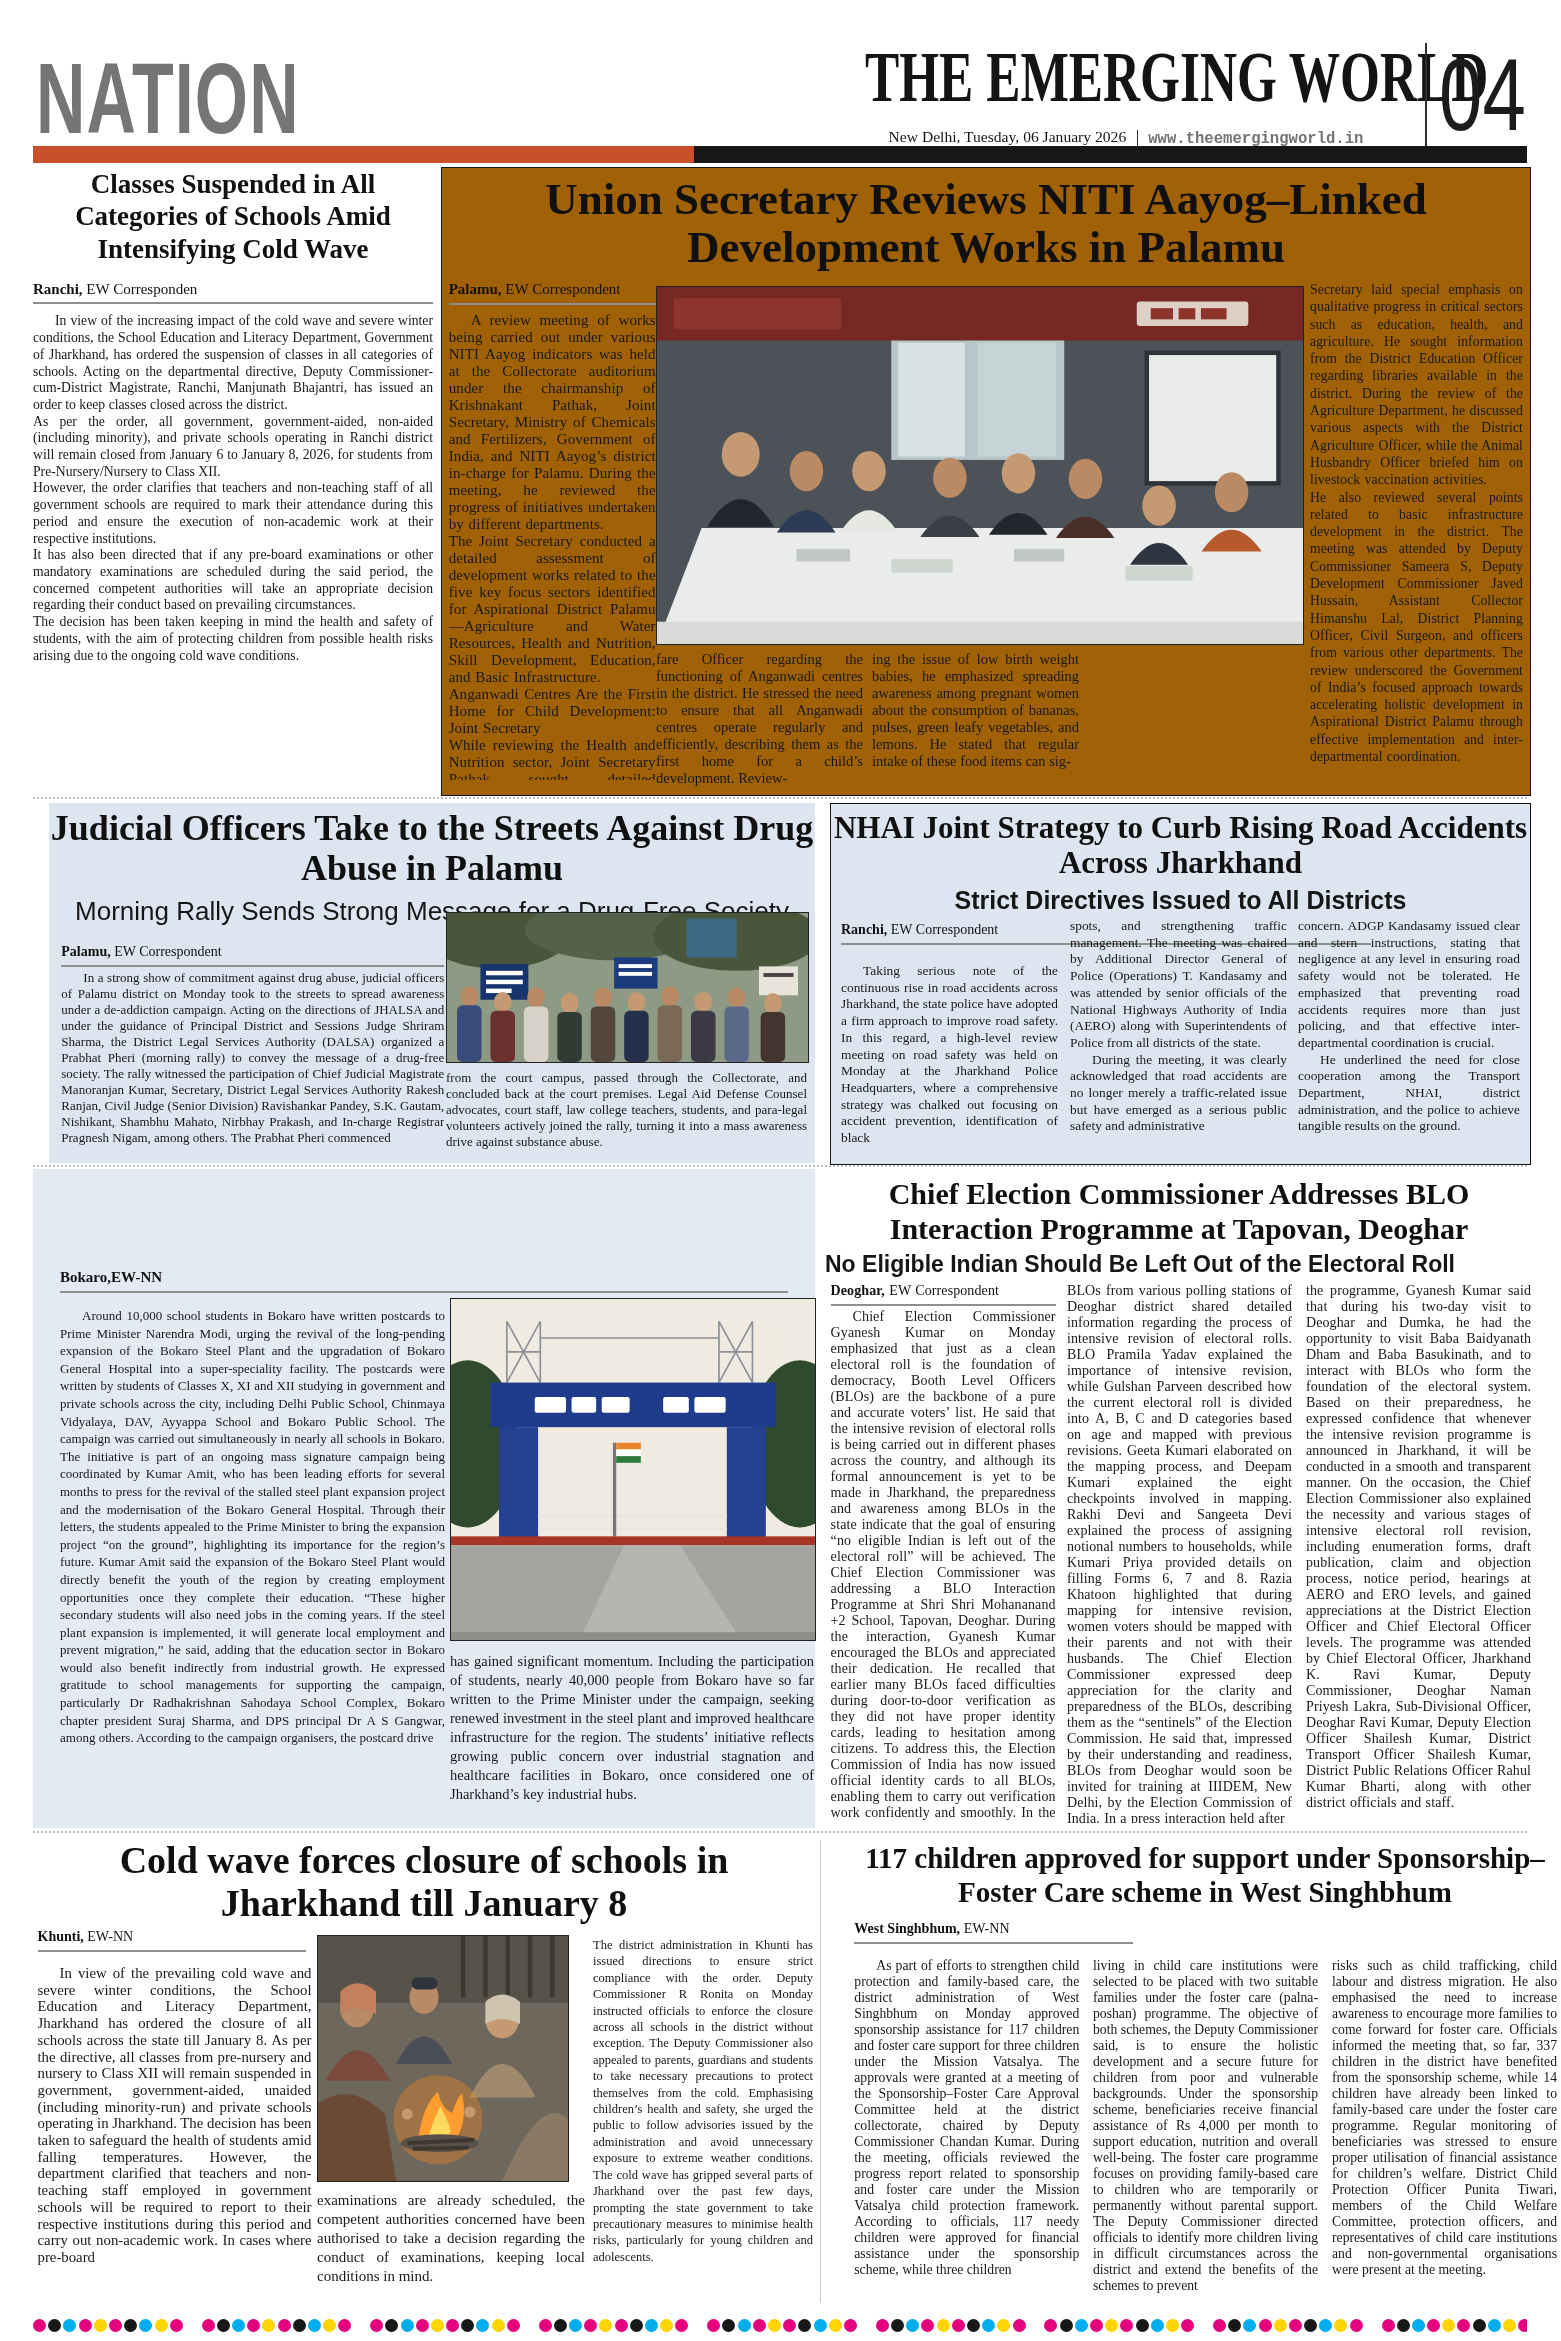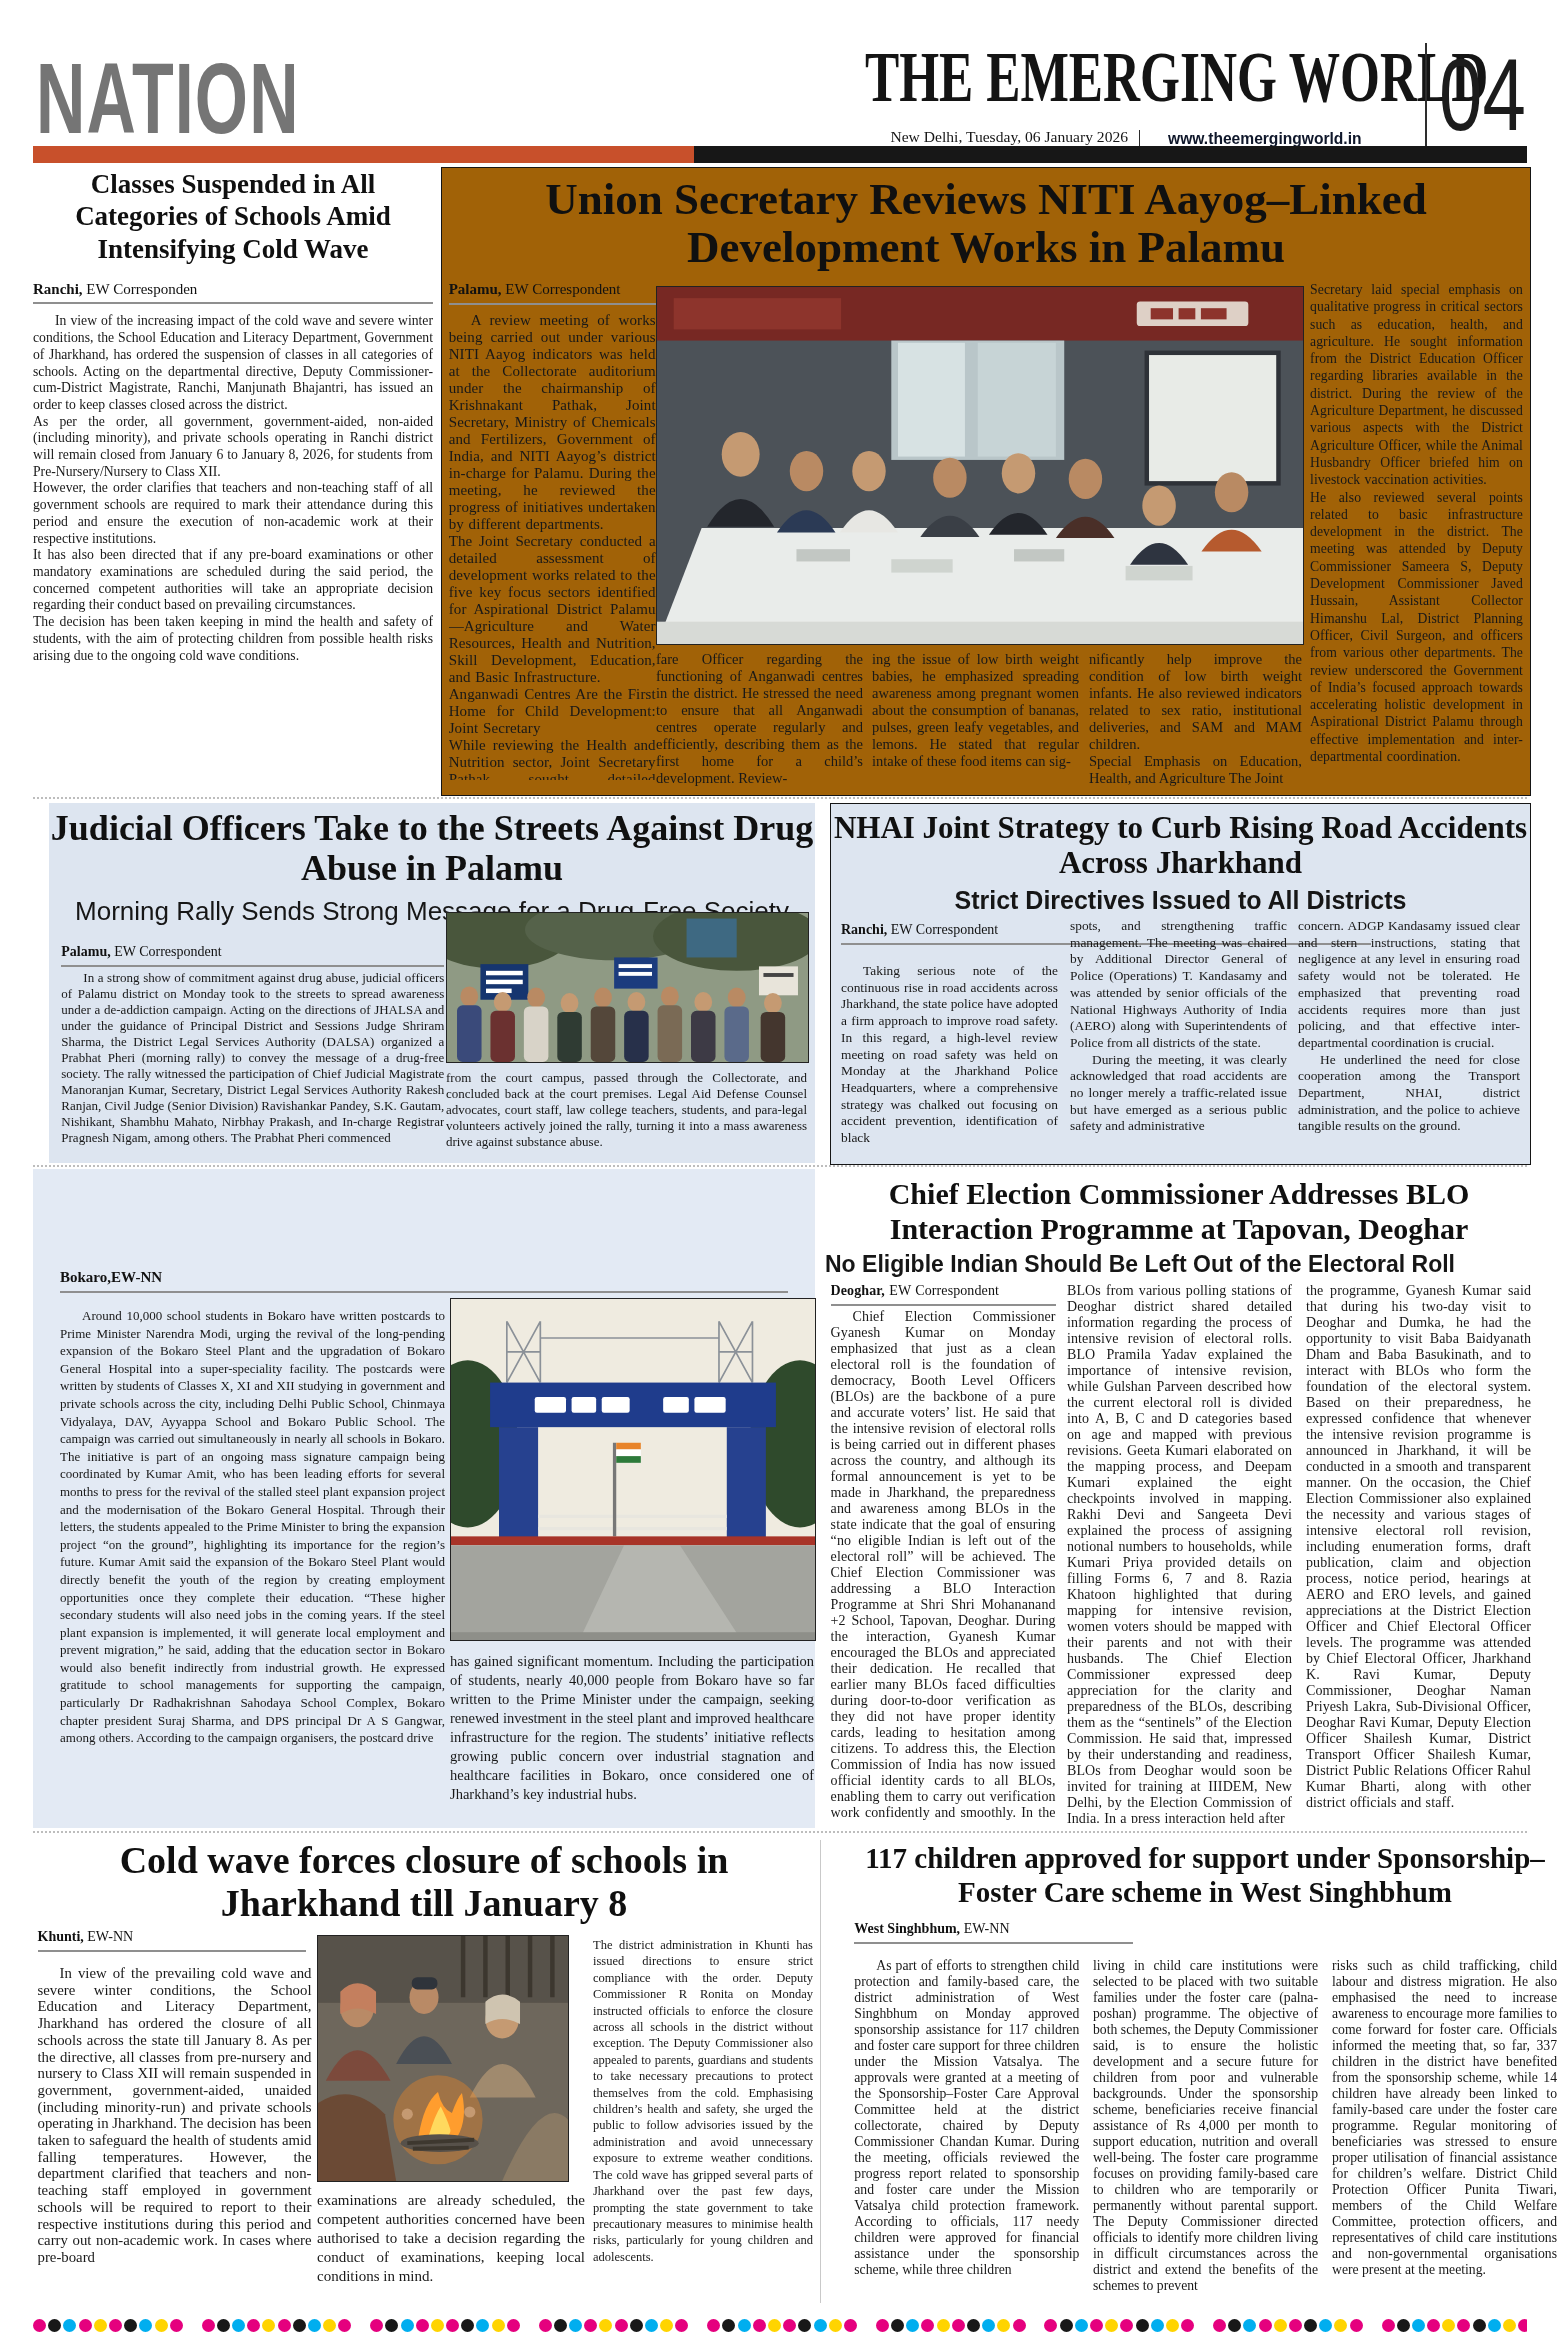--- a/index.html
+++ b/index.html
@@ -7,22 +7,22 @@
         font-family:"Liberation Serif",serif;color:#1a1a1a;}
   .abs{position:absolute;}
   
   .nation{font-family:"Liberation Sans",sans-serif;font-weight:800;font-size:67px;color:#757575;
           letter-spacing:1.1px;transform:scale(1.02,1.5);transform-origin:left top;white-space:nowrap;}
   .masthead-block{text-align:center;}
   .masthead{font-family:"Liberation Serif",serif;font-weight:700;font-size:57px;color:#141414;
             transform:scale(0.9,1.25);transform-origin:center top;white-space:nowrap;margin:0;}
   .dateline-row{margin-top:27px;display:flex;justify-content:center;align-items:center;}
   .dateline{font-family:"Liberation Serif",serif;font-size:15.6px;color:#161616;padding-right:11px;border-bottom:1.1px solid #2b2b2b;padding-bottom:3.3px;}
-  .website{font-family:Liberation Sans, sans-serif;font-weight:700;font-size:15.6px;color:#0f172a;
-           border-left:1.7px solid #2b2b2b;padding-left:28px;}
+  .website{font-family:Liberation Mono, monospace;font-weight:700;font-size:15.6px;color:#737373;
+           border-left:1.7px solid #2b2b2b;padding-left:10px;}
   .pagenum{font-family:"Liberation Sans",sans-serif;font-weight:400;font-size:78px;color:#1c1c1c;
            transform:scaleY(1.3);transform-origin:left top;}
   .hdr-vline{width:1.7px;background:#2e2e2e;}
   .colorbar{background:linear-gradient(to right,#c8502b 0,#c8502b 661px,#171717 661px,#171717 100%);}
   .dotted-sep{border-top:2.8px dotted #bdbdbd;height:0;}
   .vline{width:1.1px;background:#c9c9c9;}
   
   .headline{font-weight:700;text-align:center;margin:0;color:#101010;}
   .subtitle{font-family:"Liberation Sans",sans-serif;text-align:center;margin:0;color:#161616;}
   .byline{font-size:15px;color:#111;}
@@ -149,24 +149,20 @@
         <rect x="0" y="600" width="1158" height="40" fill="#d7dad6"></rect>
       </svg>
     </div>
 
     <div class="col fs-unA" style="left:214px;top:483px;width:207px;height:137px;">
       <p class="para">fare Officer regarding the functioning of Anganwadi centres in the district. He stressed the need to ensure that all Anganwadi centres operate regularly and efficiently, describing them as the first home for a child’s development. Review-</p>
     </div>
     <div class="col fs-unA" style="left:430px;top:483px;width:207px;height:137px;">
       <p class="para">ing the issue of low birth weight babies, he emphasized spreading awareness among pregnant women about the consumption of bananas, pulses, green leafy vegetables, and lemons. He stated that regular intake of these food items can sig-</p>
     </div>
-    <div class="col fs-unA" style="left:647px;top:483px;width:213px;height:137px;">
-      <p class="para">nificantly help improve the condition of low birth weight infants. He also reviewed indicators related to sex ratio, institutional deliveries, and SAM and MAM children.</p>
-      <p class="para">Special Emphasis on Education, Health, and Agriculture The Joint</p>
-    </div>
 
     <div class="col fs-unr" style="left:868px;top:113px;width:213px;height:509px;">
       <p class="para">Secretary laid special emphasis on qualitative progress in critical sectors such as education, health, and agriculture. He sought information from the District Education Officer regarding libraries available in the district. During the review of the Agriculture Department, he discussed various aspects with the District Agriculture Officer, while the Animal Husbandry Officer briefed him on livestock vaccination activities.</p>
       <p class="para">He also reviewed several points related to basic infrastructure development in the district. The meeting was attended by Deputy Commissioner Sameera S, Deputy Development Commissioner Javed Hussain, Assistant Collector Himanshu Lal, District Planning Officer, Civil Surgeon, and officers from various other departments. The review underscored the Government of India’s focused approach towards accelerating holistic development in Aspirational District Palamu through effective implementation and inter-departmental coordination.</p>
     </div>
   </div>
 
   <div class="abs dotted-sep" style="left:33px;top:797px;width:1494px;"></div>
 
   <div class="abs blue-box" style="left:49px;top:803px;width:766px;height:360px;">

